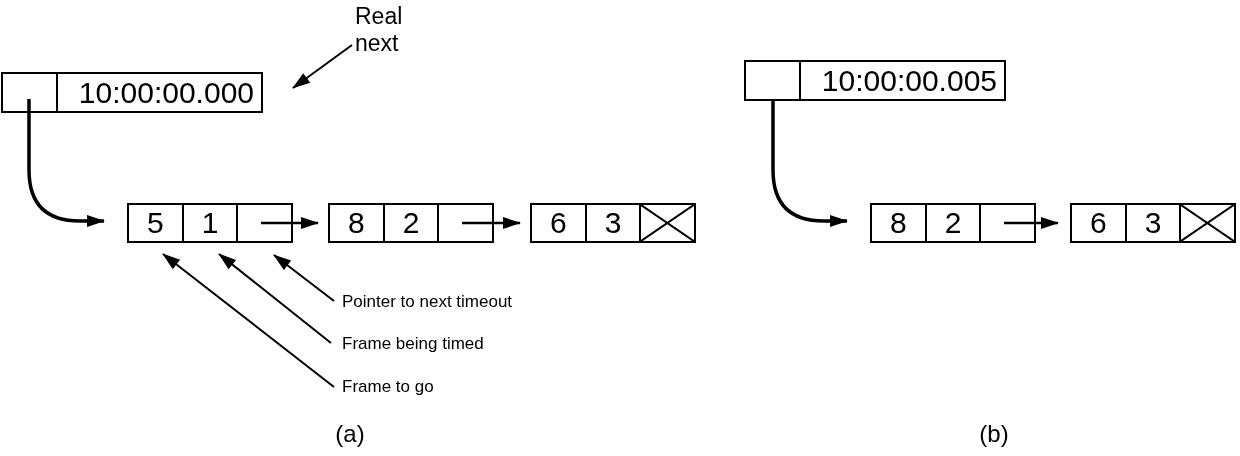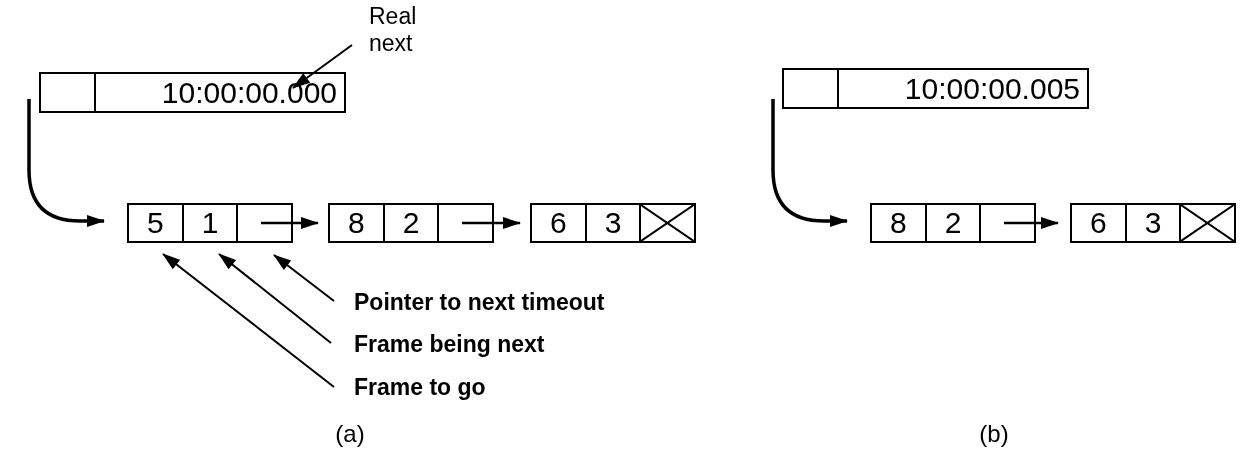--- a/index.html
+++ b/index.html
@@ -9,26 +9,25 @@
     height: 456px;
     background: #ffffff;
     font-family: "Liberation Sans", sans-serif;
     color: #000000;
     overflow: hidden;
   }
   
   .clock {
     position: absolute;
     display: flex;
-    width: 307px;
+    width: 262px;
     height: 41px;
     border: 2px solid #000;
     box-sizing: border-box;
     background: #fff;
-    margin-left: 38px;
   }
   .clock-ptr {
     width: 55px;
     border-right: 2px solid #000;
     box-sizing: border-box;
   }
   .clock-time {
     flex: 1;
     text-align: right;
     font-size: 30px;
@@ -54,33 +53,32 @@
     align-items: center;
     justify-content: center;
     font-size: 30px;
     position: relative;
   }
   .cell:last-child { border-right: none; }
   .xmark { position: absolute; left: 0; top: 0; width: 100%; height: 100%; }
   
   .rt-label {
     position: absolute;
-    left: 369px;
+    left: 355px;
     top: 3px;
     font-size: 23px;
     line-height: 27px;
     white-space: nowrap;
   }
   .side-label {
     position: absolute;
-    left: 354px;
-    font-size: 23px;
+    left: 342px;
+    font-size: 17px;
     line-height: 24px;
     white-space: nowrap;
-    font-weight: bold;
   }
   .caption {
     position: absolute;
     top: 419px;
     font-size: 24px;
     line-height: 30px;
     transform: translateX(-50%);
     white-space: nowrap;
   }
   .overlay {
@@ -122,26 +120,26 @@
     <div class="cell">3</div>
     <div class="cell">
       <svg class="xmark" viewBox="0 0 54 36" preserveAspectRatio="none">
         <line x1="0" y1="0" x2="54" y2="36" stroke="#000" stroke-width="2" vector-effect="non-scaling-stroke"></line>
         <line x1="0" y1="36" x2="54" y2="0" stroke="#000" stroke-width="2" vector-effect="non-scaling-stroke"></line>
       </svg>
     </div>
   </div>
 
   <div class="side-label" style="top:290px;">Pointer to next timeout</div>
-  <div class="side-label" style="top:332px;">Frame being next</div>
+  <div class="side-label" style="top:332px;">Frame being timed</div>
   <div class="side-label" style="top:375px;">Frame to go</div>
 
   <div class="caption" style="left:350px;">(a)</div>
 
-  <div class="clock" style="left:744px; top:68px;">
+  <div class="clock" style="left:744px; top:60px;">
     <div class="clock-ptr"></div>
     <div class="clock-time">10:00:00.005</div>
   </div>
 
   <div class="node" style="left:870px; top:203px;">
     <div class="cell">8</div>
     <div class="cell">2</div>
     <div class="cell"></div>
   </div>
 

